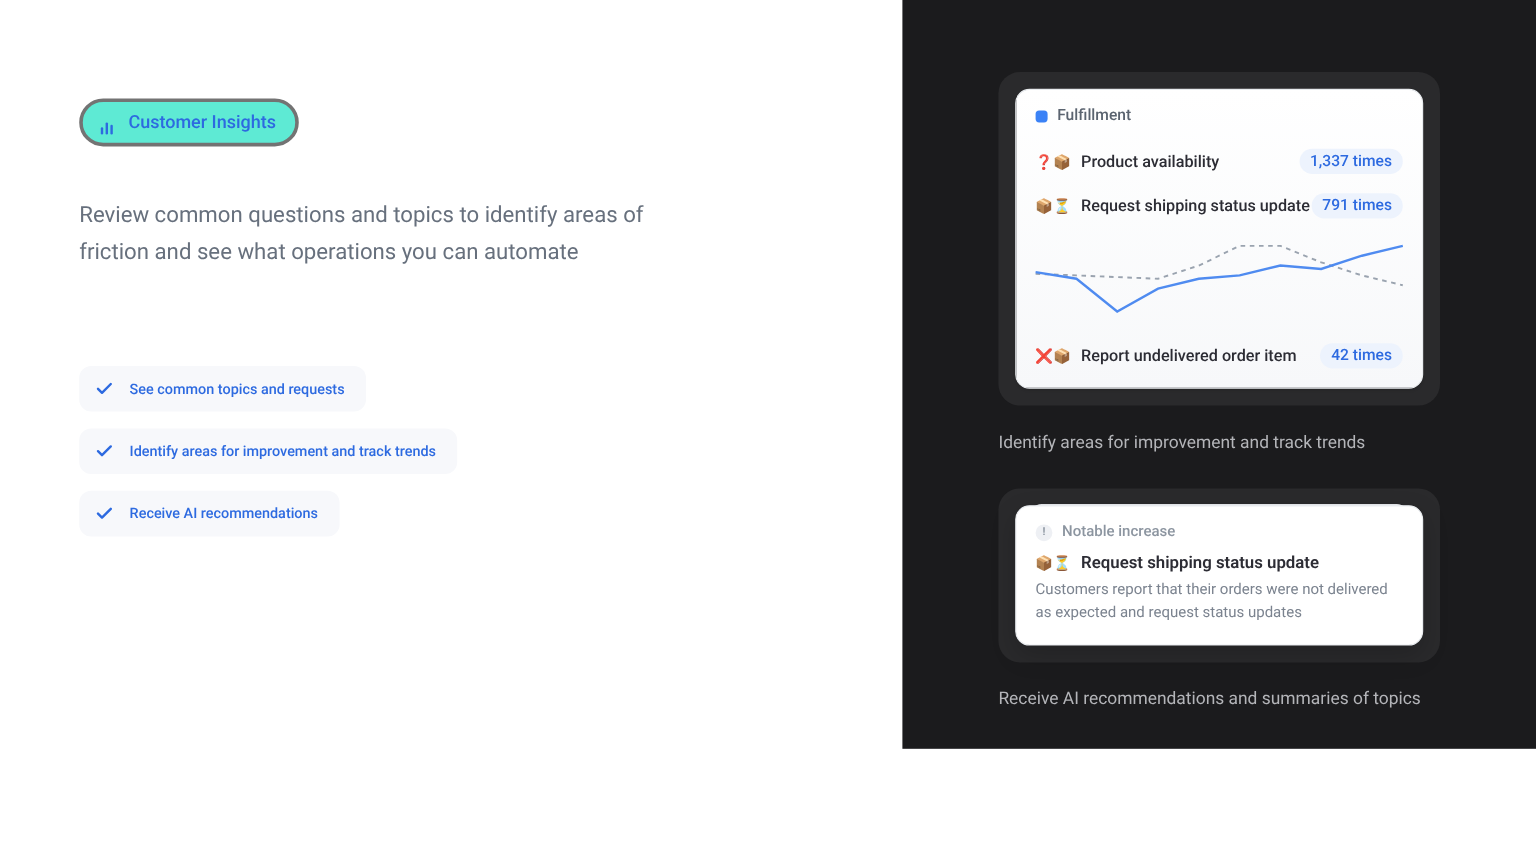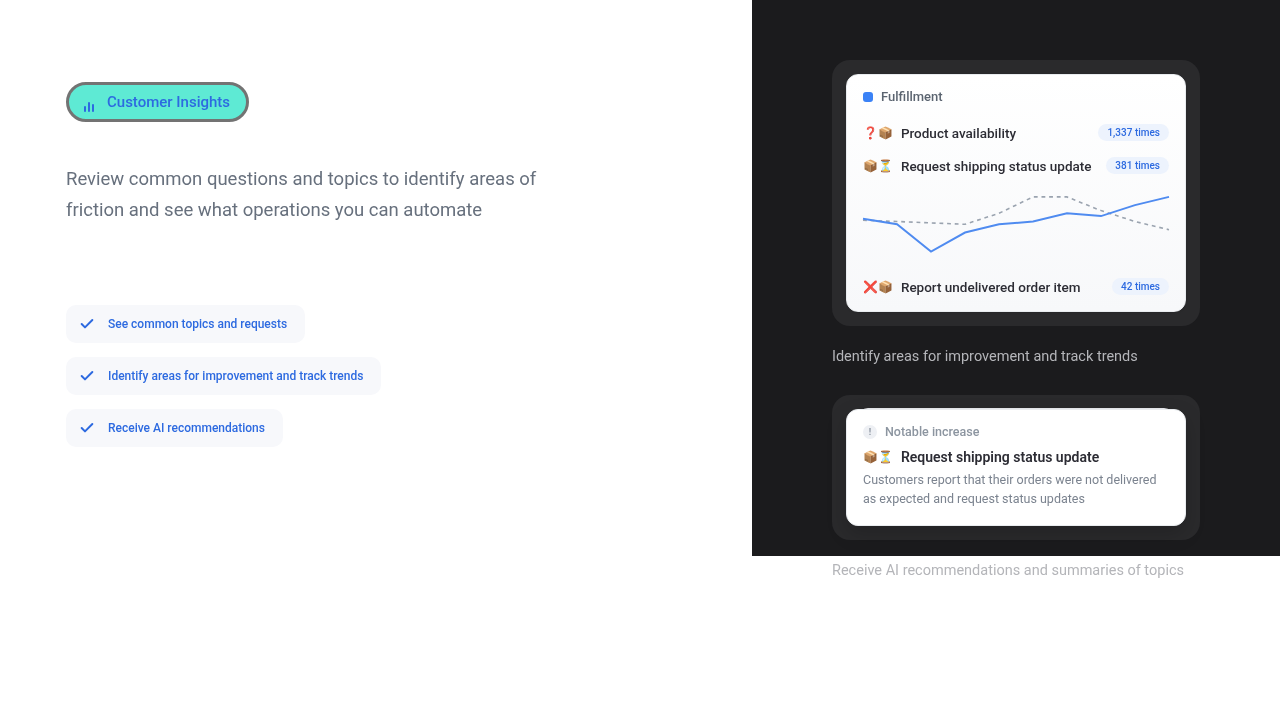--- a/index.html
+++ b/index.html
@@ -7,21 +7,21 @@
   body { display: flex; }
 
   .left {
     width: 752px;
     height: 720px;
     background: #ffffff;
     padding: 82px 0 0 66px;
   }
   .right {
     width: 528px;
-    height: 556px;
+    height: 624px;
     background: #1b1b1d;
     padding: 60px 0 0 0;
     display: flex;
     flex-direction: column;
     align-items: center;
   }
 
   .tag {
     display: inline-flex;
     align-items: center;
@@ -97,21 +97,21 @@
     display:flex; align-items:center; gap:8px;
     color:#5b6470; font-size:13px; font-weight:500; margin-bottom: 12px;
   }
   .blue-dot { width:10px; height:10px; border-radius:3px; background:#3b82f6; display:inline-block; }
 
   .row { display:flex; align-items:center; justify-content:space-between; padding: 8px 0; }
   .row .left-row { display:flex; align-items:center; gap:8px; }
   .row .emo { font-size:12px; }
   .row .label { font-size:13.5px; color:#2c2c34; font-weight:550; }
   .badge {
-    background:#edf3fd; color:#2d6ae0; font-size:10px; font-weight:500;
+    background:#edf3fd; color:#2d6ae0; font-size:13px; font-weight:500;
     border-radius:999px; padding:3px 9px; white-space:nowrap;
   }
   .chart-box { height:82px; margin: 4px 0 2px 0; }
   .chart-box svg { width:100%; height:100%; display:block; overflow: visible; }
 
   .row.last { padding-bottom:10px; }
 
   .dark-caption {
     color:#b4b5b9; font-size:14.5px; text-align:left;
     margin: 22px 0 30px 0; width: 368px;
@@ -195,21 +195,21 @@
             <span class="label">Product availability</span>
           </span>
           <span class="badge">1,337 times</span>
         </div>
 
         <div class="row">
           <span class="left-row">
             <span class="emo">📦⏳</span>
             <span class="label">Request shipping status update</span>
           </span>
-          <span class="badge">381 times</span>
+          <span class="badge">791 times</span>
         </div>
 
         <div class="chart-box">
           <svg viewBox="0 0 320 82" preserveAspectRatio="none">
             <polyline id="chart-line-b" fill="none" stroke="#9aa3af" stroke-width="1.6" stroke-dasharray="4 4" points="0.0,34.2 35.6,35.5 71.1,36.9 106.7,38.3 142.2,27.3 177.8,10.9 213.3,10.9 248.9,24.6 284.4,35.5 320.0,43.7"></polyline>
             <polyline id="chart-line-a" fill="none" stroke="#4f8bf0" stroke-width="2" points="0.0,32.8 35.6,38.3 71.1,65.6 106.7,46.5 142.2,38.3 177.8,35.5 213.3,27.3 248.9,30.1 284.4,19.1 320.0,10.9"></polyline>
           </svg>
         </div>
 
         <div class="row last">

